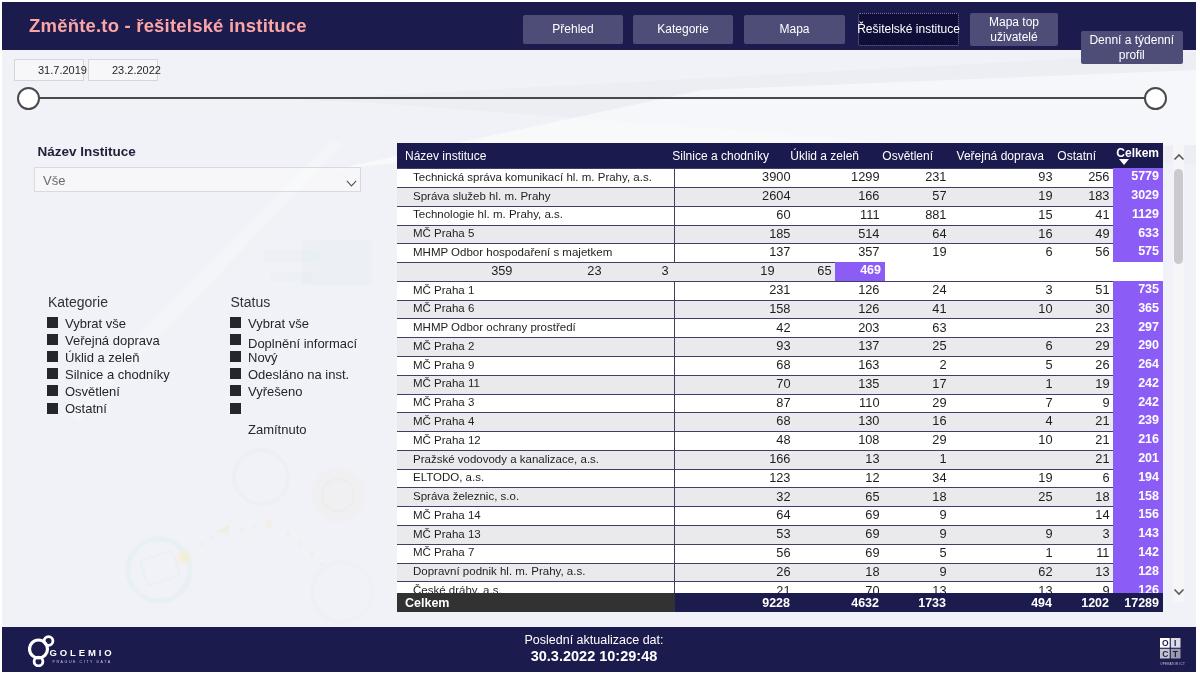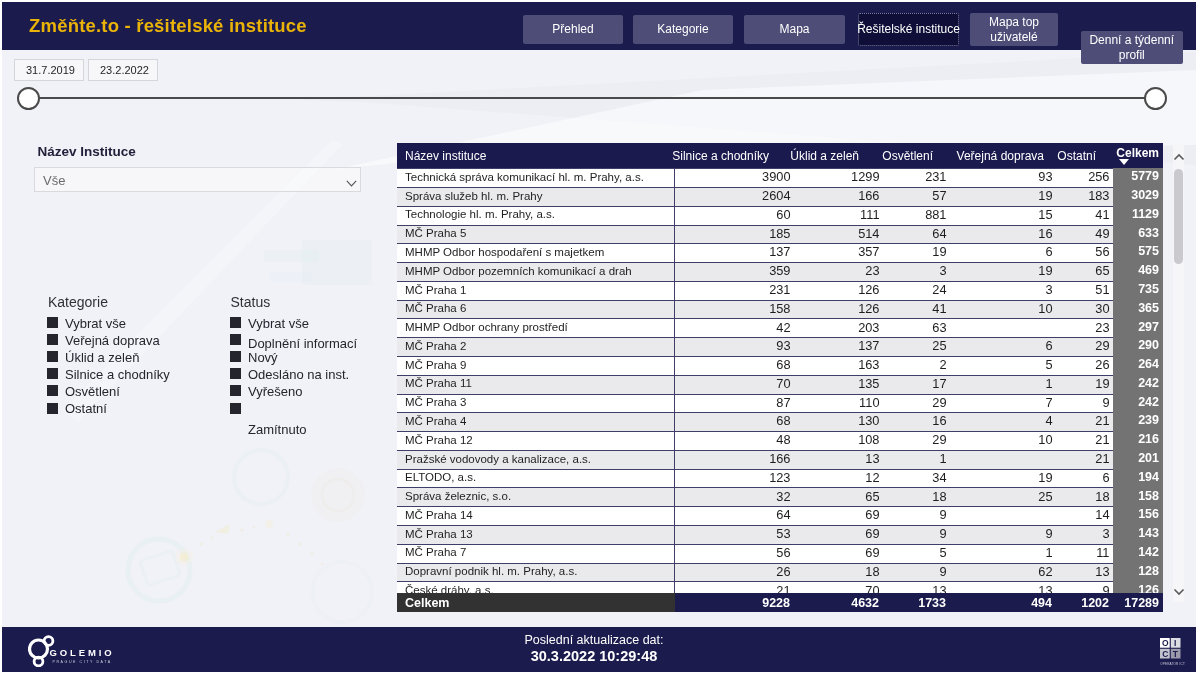--- a/index.html
+++ b/index.html
@@ -1,41 +1,41 @@
 <!DOCTYPE html>
 <html><head><meta charset="utf-8">
 <style>
 *{margin:0;padding:0;box-sizing:border-box}
 html,body{width:1200px;height:678px;background:#fff;font-family:"Liberation Sans",sans-serif;overflow:hidden}
 #report{position:absolute;left:2px;top:2px;width:1194px;height:670px;background:#f1f2f7}
 .abs{position:absolute}
 #hdr{position:absolute;left:0;top:0;width:1194px;height:48px;background:#1b1b4e}
-#title{position:absolute;left:27px;top:13px;color:#eab308;font-size:18.5px;font-weight:bold;letter-spacing:.2px}
+#title{position:absolute;left:27px;top:13px;color:#fca5a5;font-size:18.5px;font-weight:bold;letter-spacing:.2px}
 .nv{position:absolute;background:#4d4d78;color:#fff;font-size:12px;border-radius:2px;display:flex;align-items:center;justify-content:center;text-align:center;line-height:1.25}
 .nvsel{background:#0e0e38;border:1px dotted #7a7a9a;white-space:nowrap;font-size:12px}
-.datebox{position:absolute;top:56.5px;height:22.5px;width:70px;background:#f7f7fa;border:1px solid #d5d5dc;color:#252525;font-size:11px;display:flex;align-items:center;padding-left:11px}
+.datebox{position:absolute;top:56.5px;height:22.5px;width:70px;background:#f7f7fa;border:1px solid #d5d5dc;color:#252525;font-size:11px;display:flex;align-items:center;padding-left:23px}
 #slline{position:absolute;left:26px;top:94.5px;width:1128px;height:2px;background:#4a4a4a}
 .knob{position:absolute;top:84.8px;width:23px;height:23px;border-radius:50%;background:#fff;border:2px solid #4a4a4a}
 #lblni{position:absolute;left:35.5px;top:142px;font-size:13.5px;font-weight:bold;color:#21213b}
 #dd{position:absolute;left:32px;top:164.5px;width:327px;height:25.5px;border:1px solid #d9d9de;background:rgba(252,252,253,.55)}
 #dd .t{position:absolute;left:8px;top:5px;font-size:13px;color:#6b6b70}
 .seclbl{position:absolute;top:292px;font-size:14px;color:#303035}
 .cb{position:absolute;width:11px;height:11px;background:#25252e}
 .cbt{position:absolute;font-size:13px;color:#25252e;white-space:nowrap}
 #tbl{position:absolute;left:395px;top:141px;width:766px;height:469px;background:#fff}
 #th{position:absolute;left:0;top:0;width:766px;height:25.2px;background:#1a1a4e;color:#fff;display:flex;font-size:12px}
 #th div{display:flex;align-items:center;white-space:nowrap}
 #rows{position:absolute;left:0;top:25.2px;width:766px;height:443.8px;overflow:hidden}
 .tr{display:flex;width:766px;height:18.79px;font-size:12.8px;color:#1e1e1e}
 .tr div{display:flex;align-items:center;white-space:nowrap;padding-bottom:2.5px}
-.c1{width:278px;background:#fff;border-top:1px solid #3e3e66;border-right:1px solid #3e3e66;padding-left:8px;font-size:11.5px}
+.c1{width:278px;background:#fff;border-top:1px solid #3e3e66;border-right:1px solid #3e3e66;padding-left:16px;font-size:11.5px}
 .c2{width:119px}.c3{width:89px}.c4{width:67px}.c5{width:106px}.c6{width:57px}
 .c2,.c3,.c4,.c5,.c6{background:#fff;border-top:1px solid #3e3e66;justify-content:flex-end;padding-right:3.5px}
 .c1.alt,.c2.alt,.c3.alt,.c4.alt,.c5.alt,.c6.alt{background:#eaeaed}
-.c7{width:50px;background:#737373;color:#fff;font-weight:bold;font-size:12.5px;justify-content:flex-end;padding-right:4px}
+.c7{width:50px;background:#8b5cf6;color:#fff;font-weight:bold;font-size:12.5px;justify-content:flex-end;padding-right:4px}
 #tot{position:absolute;left:0;bottom:0;width:766px;height:18.6px;display:flex;font-size:12.5px;font-weight:bold;color:#fff}
 #tot div{display:flex;align-items:center;white-space:nowrap}
 #tot .t1{width:278px;background:#323232;padding-left:8px}
 #tot .tn{background:#1b1b4e;justify-content:flex-end;padding-right:4px}
 #sb{position:absolute;left:1170.5px;top:141px;width:11.5px;height:459px;background:#f6f6f8}
 #sbthumb{position:absolute;left:1171.5px;top:166.5px;width:9px;height:95px;background:#cacace;border-radius:5px}
 #ftr{position:absolute;left:0;top:625px;width:1194px;height:45px;background:#1b1b4e}
 .fc{position:absolute;left:-5px;width:100%;text-align:center;color:#fff}
 svg{display:block}
 </style></head>
@@ -166,21 +166,20 @@
 <div class="tr">
           <div class="c1">MHMP Odbor hospodaření s majetkem</div>
           <div class="c2">137</div>
           <div class="c3">357</div>
           <div class="c4">19</div>
           <div class="c5">6</div>
           <div class="c6">56</div>
           <div class="c7">575</div>
         </div>
 <div class="tr">
-          <div class="c1 alt">MHMP Odbor pozemních komunikací a drah</div>
           <div class="c2 alt">359</div>
           <div class="c3 alt">23</div>
           <div class="c4 alt">3</div>
           <div class="c5 alt">19</div>
           <div class="c6 alt">65</div>
           <div class="c7">469</div>
         </div>
 <div class="tr">
           <div class="c1">MČ Praha 1</div>
           <div class="c2">231</div>

